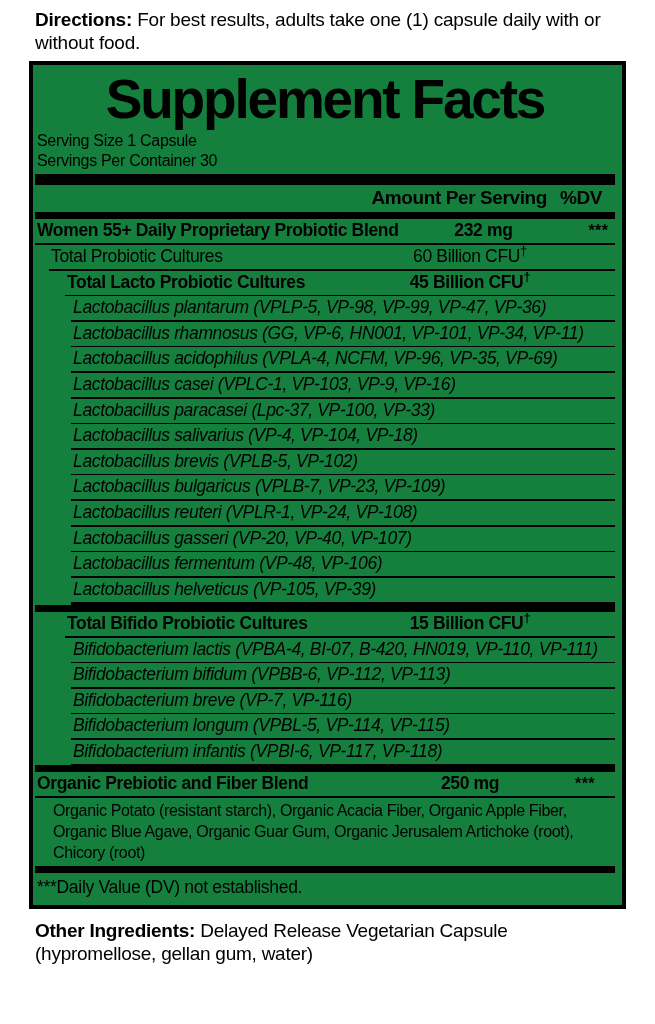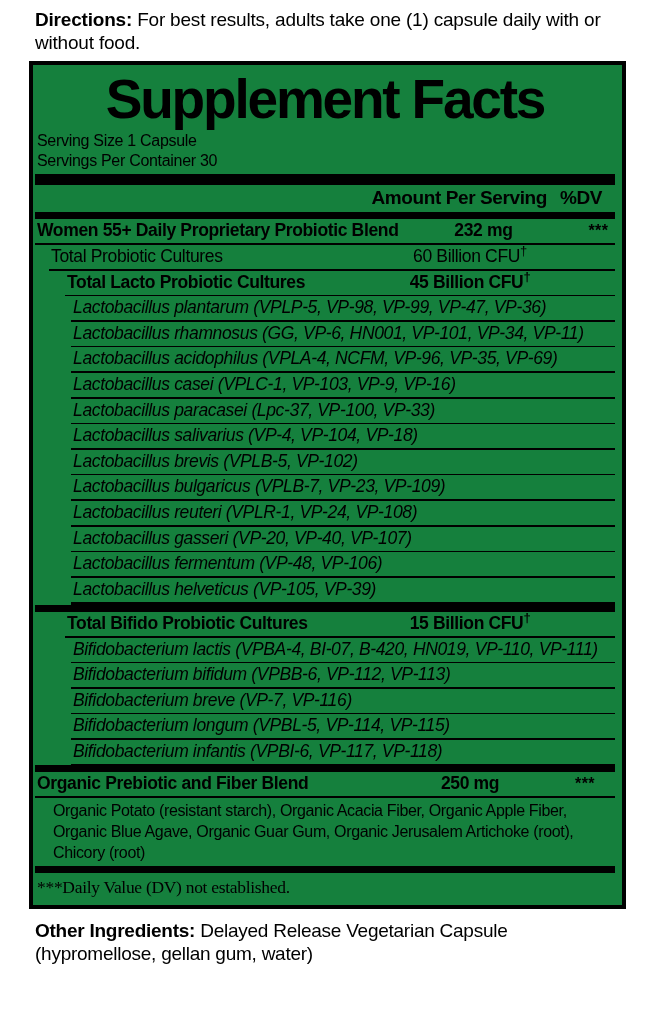--- a/index.html
+++ b/index.html
@@ -145,21 +145,20 @@
     letter-spacing: -0.35px;
     padding: 2px 0 3px 18px;
   }
   .ingr div { white-space: nowrap; }
 
   .footnote {
     font-size: 17.5px;
     line-height: 21px;
     letter-spacing: -0.3px;
     padding: 4px 0 3px 2px;
-    font-family: Liberation Serif, serif;
   }
 
   .other {
     font-size: 19px;
     line-height: 23px;
     letter-spacing: -0.25px;
     padding: 10px 4px 0 6px;
   }
   .other b { font-weight: bold; }
 </style>

